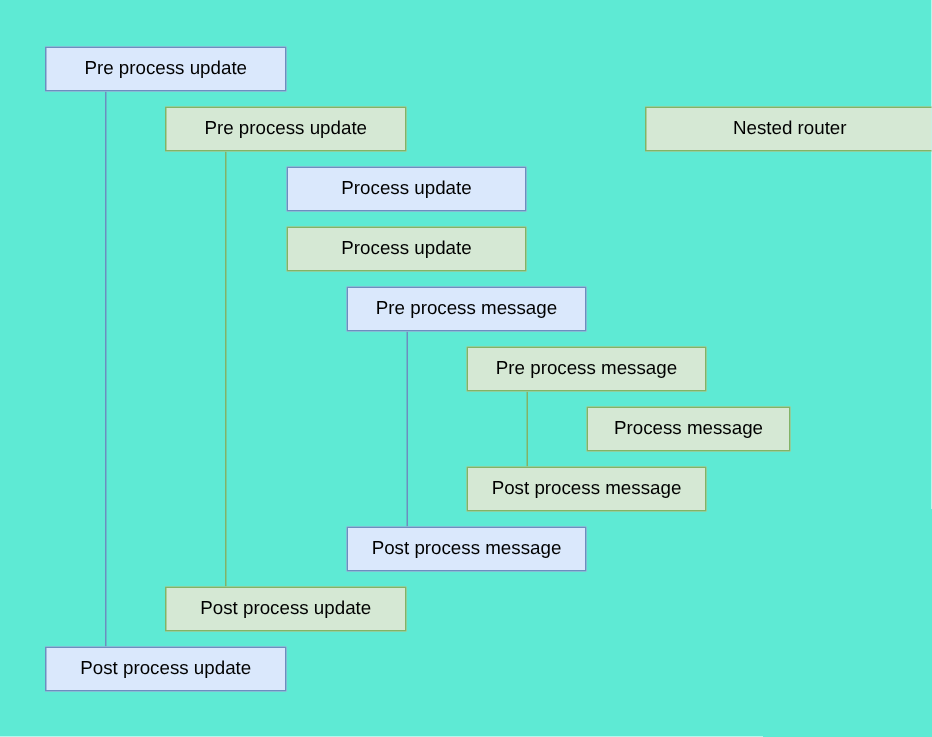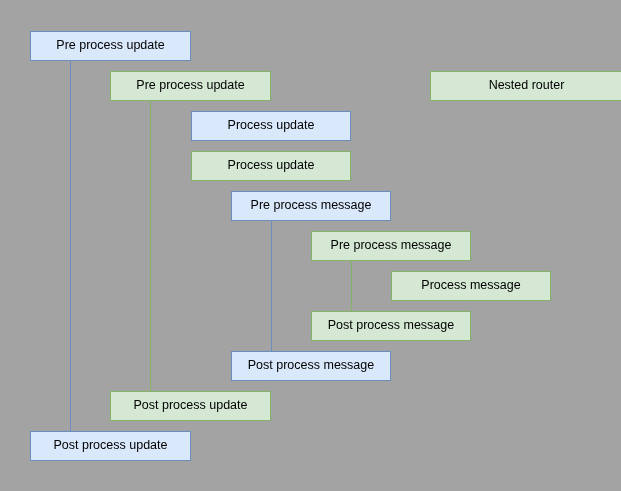--- a/index.html
+++ b/index.html
@@ -10,21 +10,21 @@
   body {
     width: 621px;
     height: 491px;
     font-family: "Liberation Sans", sans-serif;
     overflow: hidden;
   }
   #canvas {
     position: relative;
     width: 621px;
     height: 491px;
-    background: #a3a3a3;
+    background: #5eead4;
   }
   .node {
     position: absolute;
     box-sizing: border-box;
     display: flex;
     align-items: center;
     justify-content: center;
     font-size: 12.5px;
     line-height: 1.1;
     color: #000000;
@@ -73,21 +73,21 @@
     </div>
   <div class="node green" style="left:191px; top:151px; width:160px; height:30px;">
       <span>Process update</span>
     </div>
   <div class="node blue" style="left:231px; top:191px; width:160px; height:30px;">
       <span>Pre process message</span>
     </div>
   <div class="node green" style="left:311px; top:231px; width:160px; height:30px;">
       <span>Pre process message</span>
     </div>
-  <div class="node green" style="left:391px; top:271px; width:160px; height:30px;justify-content:center;">
+  <div class="node green" style="left:391px; top:271px; width:136px; height:30px;justify-content:center;">
       <span>Process message</span>
     </div>
   <div class="node green" style="left:311px; top:311px; width:160px; height:30px;">
       <span>Post process message</span>
     </div>
   <div class="node blue" style="left:231px; top:351px; width:160px; height:30px;">
       <span>Post process message</span>
     </div>
   <div class="node green" style="left:110px; top:391px; width:161px; height:30px;">
       <span>Post process update</span>

